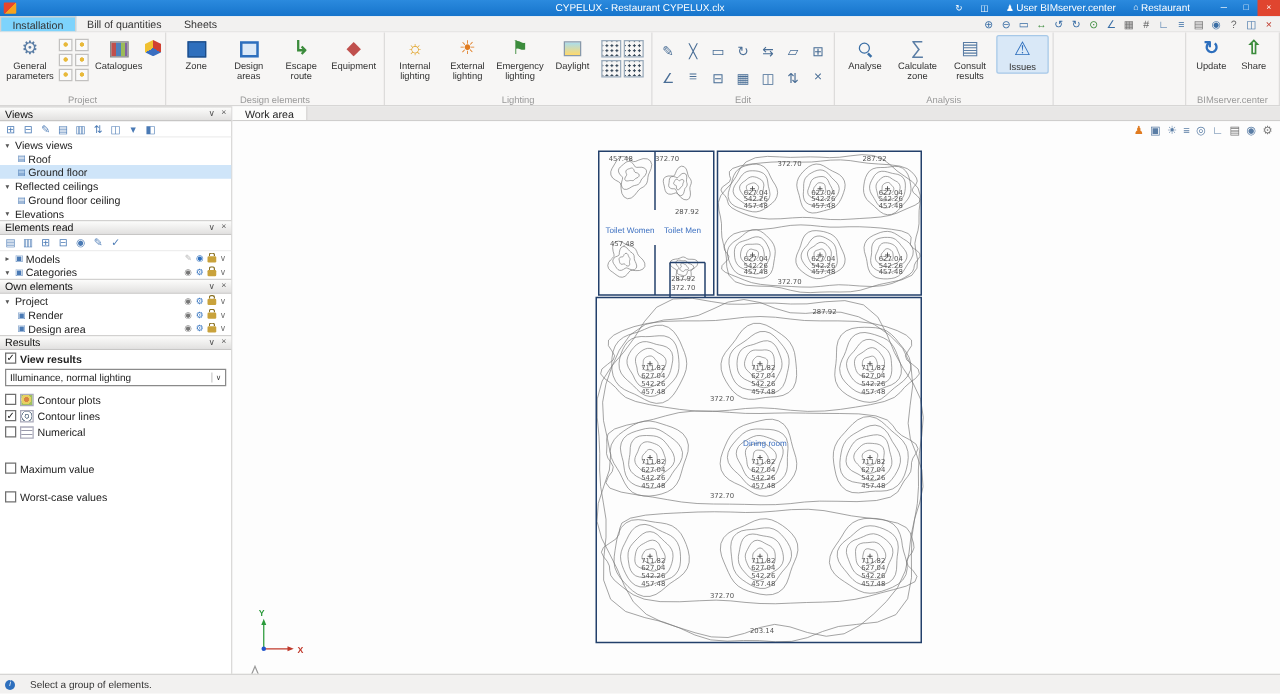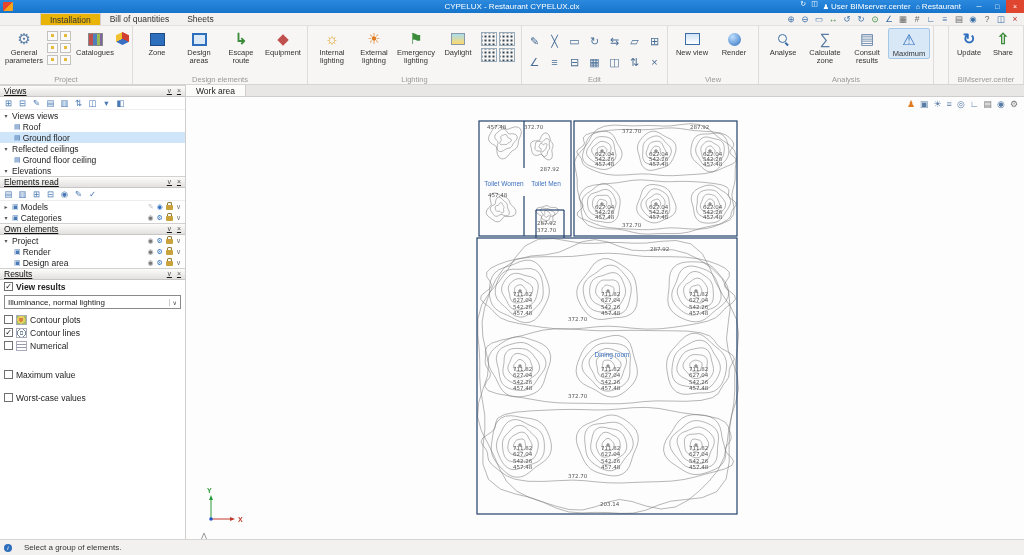--- a/index.html
+++ b/index.html
@@ -4,31 +4,31 @@
 <style>
   * { margin:0; padding:0; box-sizing:border-box; }
   html,body { width:1024px; height:555px; overflow:hidden; }
   body { font-family:"Liberation Sans",sans-serif; font-size:9px; background:#fff; position:relative; color:#222; }
 
   
   #titlebar { position:absolute; left:0; top:0; right:0; height:13px;
     background:linear-gradient(#2b8ade,#1674cb); color:#fff; display:flex; align-items:center; font-size:8px; }
   .logo { width:10px; height:9px; margin-left:3px; background:linear-gradient(135deg,#e8452c 0 50%,#f5a31d 50%); border-radius:1px; }
   .tb-title { position:absolute; left:50%; transform:translateX(-50%); white-space:nowrap; }
-  .tb-right { margin-left:auto; display:flex; height:100%; gap:5px; }
+  .tb-right { margin-left:auto; display:flex; align-items:center; height:100%; gap:14px; }
   .tb-chip { display:flex; align-items:center; gap:2px; color:#fff; }
   .tb-ic { font-size:7px; }
   .winbtns { display:flex; height:100%; margin-left:4px; }
   .winbtn { width:18px; height:100%; display:flex; align-items:center; justify-content:center; font-size:7px; }
   .winbtn.close { background:#e0452f; }
 
   
   #tabrow { position:absolute; left:0; top:13px; right:0; height:13px; background:#f2f1f0; display:flex; align-items:stretch; border-bottom:1px solid #e3e2e1; }
   .rtab { padding:0 9px; display:flex; align-items:center; font-size:8.5px; color:#333; }
-  .rtab.active { background:#eab308; border:1px solid #d2d1d0; border-bottom:0;margin-left:40px; }
+  .rtab.active { background:#7dd3fc; border:1px solid #d2d1d0; border-bottom:0; }
   .qicons { margin-left:auto; display:flex; align-items:center; gap:2px; padding-right:3px; }
   .qicons span { width:12px; text-align:center; font-size:8.5px; color:#3a6ea5; }
   .qicons span.g { color:#3c8c3c; } .qicons span.r { color:#c0392b; } .qicons span.k { color:#666; }
 
   
   #ribbon { position:absolute; left:0; top:26px; right:0; height:59px; background:#f7f6f5; border-bottom:1px solid #d7d6d5; display:flex; }
   .rgroup { position:relative; border-right:1px solid #deddd c; border-right:1px solid #dddcdb; padding:2px 3px 10px; display:flex; align-items:flex-start; }
   .rgroup-label { position:absolute; bottom:0; left:0; right:0; text-align:center; font-size:7.5px; color:#999; }
   .rbtn { width:42px; display:flex; flex-direction:column; align-items:center; padding-top:1px; font-size:7.5px; line-height:1.1; text-align:center; color:#333; }
   .rbtn .ric { height:20px; display:flex; align-items:center; justify-content:center; font-size:15px; color:#5a7da5; }
@@ -46,21 +46,21 @@
   .mag::before { content:''; position:absolute; left:1px; top:1px; width:7px; height:7px; border:1.5px solid #3a6ea5; border-radius:50%; }
   .mag::after { content:''; position:absolute; left:8.5px; top:8.5px; width:4px; height:1.5px; background:#3a6ea5; transform:rotate(45deg); transform-origin:0 0; }
   .pats { display:grid; grid-template-columns:17px 17px; grid-auto-rows:15px; gap:1px; margin:4px 2px 0; }
   .pat { width:16px; height:14px; border:1px solid #99aabb; background-image:radial-gradient(#334455 0.8px,transparent 1px); background-size:4px 4px; background-position:1.5px 1.5px; }
   .editgrid { display:grid; grid-template-columns:repeat(7,19px); grid-auto-rows:20px; gap:1px; margin-top:3px; }
   .sic { display:flex; align-items:center; justify-content:center; font-size:11px; color:#4a6e96; }
   .rgroup.bim { margin-left:auto; border-left:1px solid #dddcdb; }
 
   
   #sidebar { position:absolute; left:0; top:85px; width:186px; bottom:10px; background:#fff; border-right:1px solid #cfcecd; display:flex; flex-direction:column; }
-  .phead { height:12px; flex:0 0 12px; background:linear-gradient(#fcfcfb,#e2e1e0); border-top:1px solid #d2d1d0; border-bottom:1px solid #c7c6c5; display:flex; align-items:center; padding:0 4px; font-size:8.5px; color:#111;text-decoration:underline; }
+  .phead { height:12px; flex:0 0 12px; background:linear-gradient(#fcfcfb,#e2e1e0); border-top:1px solid #d2d1d0; border-bottom:1px solid #c7c6c5; display:flex; align-items:center; padding:0 4px; font-size:8.5px; color:#111; }
   .pctl { margin-left:auto; display:flex; gap:5px; color:#555; font-size:7px; }
   .ptools { height:13px; flex:0 0 13px; display:flex; align-items:center; gap:3px; padding:0 3px; border-bottom:1px solid #eee; }
   .ptools span { font-size:8.5px; color:#4a7ab5; width:11px; text-align:center; }
   .trow { height:11px; flex:0 0 11px; display:flex; align-items:center; padding:0 2px; font-size:8.5px; gap:2px; }
   .trow.sel { background:#cfe5f9; }
   .arr { width:8px; font-size:6px; color:#555; text-align:center; }
   .ind { width:10px; }
   .ticn { font-size:7px; color:#4a7ab5; }
   .rowicons { margin-left:auto; display:flex; gap:3px; align-items:center; padding-right:2px; }
   .rowicons span { font-size:7px; color:#777; }
@@ -241,54 +241,39 @@
       <span class="sic">≡</span>
       <span class="sic">⊟</span>
       <span class="sic">▦</span>
       <span class="sic">◫</span>
       <span class="sic">⇅</span>
       <span class="sic">×</span>
     </div>
     <span class="rgroup-label">Edit</span>
   </div>
 
-  <div class="rgroup">
-    <div class="rbtn">
-      <span class="ric">
-          <span class="nvic"></span>
-        </span>
-      <span>New view</span>
-    </div>
-    <div class="rbtn">
-      <span class="ric">
-          <span class="rendic"></span>
-        </span>
-      <span>Render</span>
-    </div>
-    <span class="rgroup-label">View</span>
-  </div>
 
   <div class="rgroup">
     <div class="rbtn">
       <span class="ric">
           <span class="mag"></span>
         </span>
       <span>Analyse</span>
     </div>
     <div class="rbtn">
       <span class="ric">∑</span>
       <span>Calculate zone</span>
     </div>
     <div class="rbtn">
       <span class="ric">▤</span>
       <span>Consult results</span>
     </div>
     <div class="rbtn sel">
       <span class="ric" style="color:#2e6fbd;">⚠</span>
-      <span>Maximum</span>
+      <span>Issues</span>
     </div>
     <span class="rgroup-label">Analysis</span>
   </div>
 
   <div class="rgroup bim">
     <div class="rbtn" style="width:34px">
       <span class="ric" style="color:#2e6fbd;font-weight:bold;">↻</span>
       <span>Update</span>
     </div>
     <div class="rbtn" style="width:34px">

